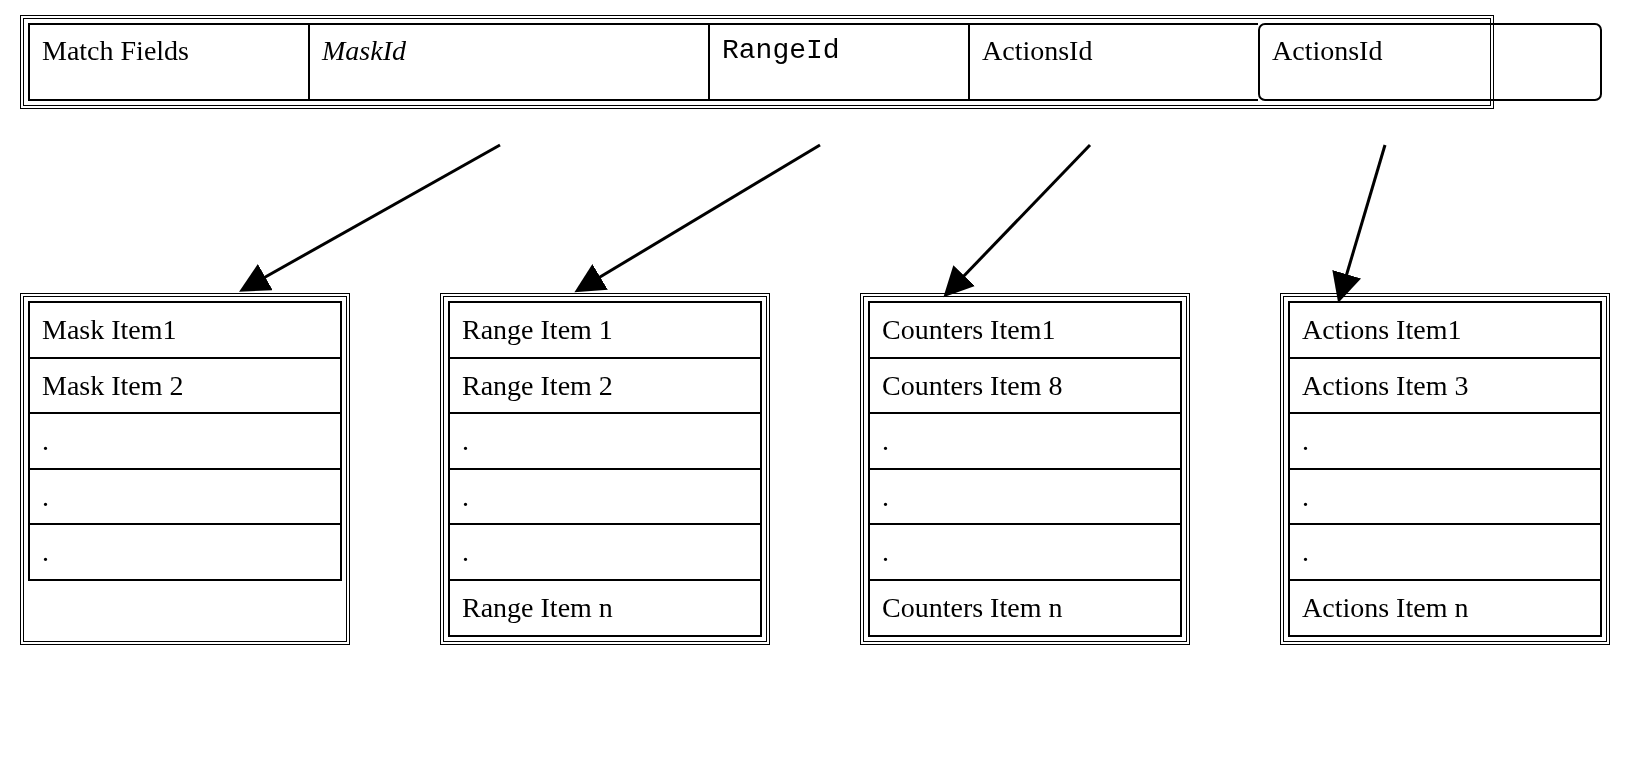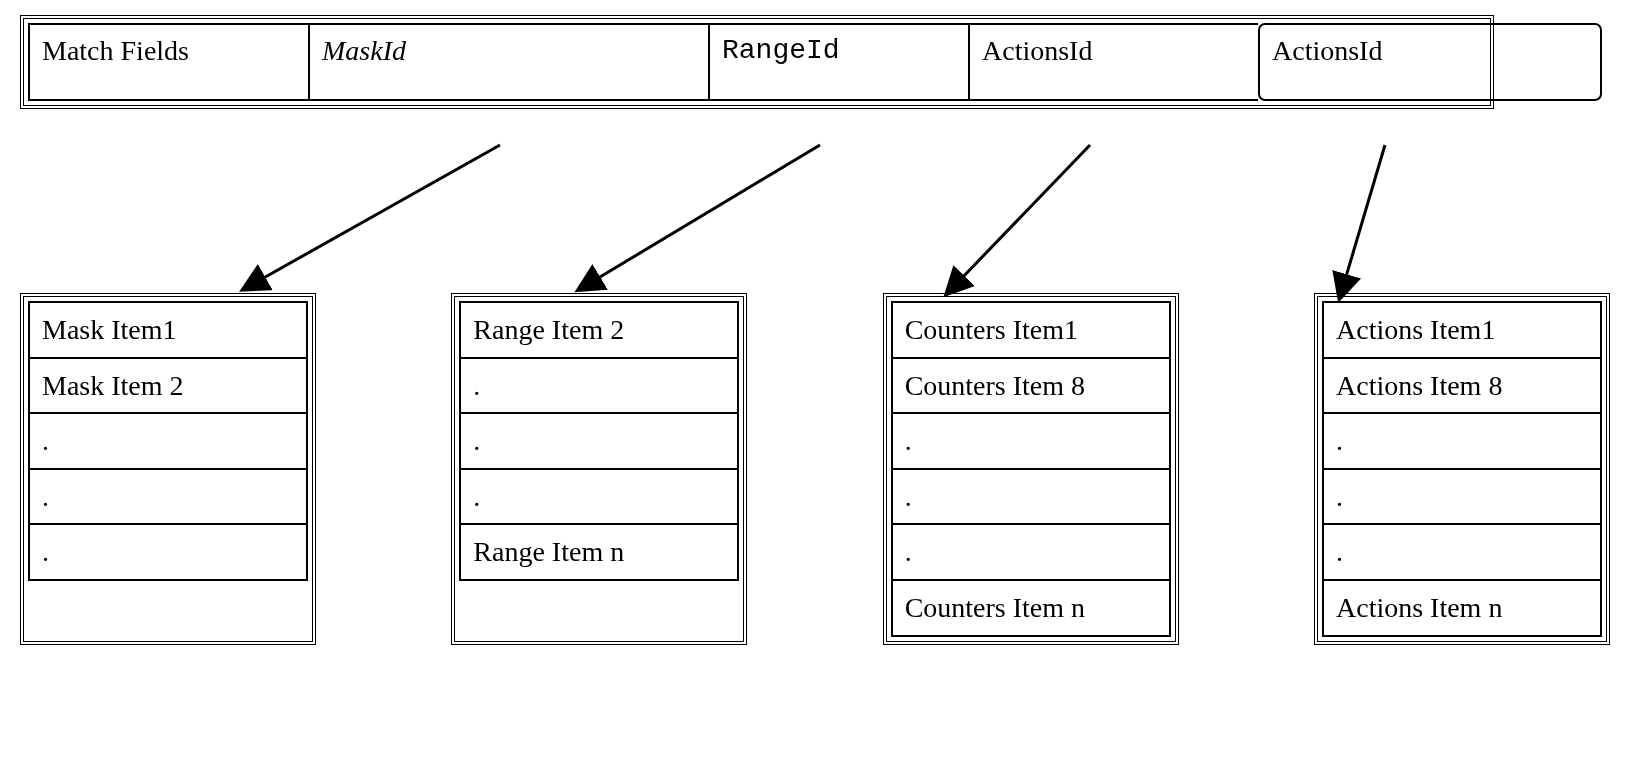--- a/index.html
+++ b/index.html
@@ -40,21 +40,21 @@
       position: absolute;
       top: 293px;
       left: 20px;
       width: 1590px;
       display: flex;
       justify-content: space-between;
     }
     .item-table {
       border: 4px double #000;
       padding: 4px;
-      width: 296px;
+      width: 330px;
     }
     .item-cell {
       border: 2px solid #000;
       padding: 10px 12px;
       line-height: 1.2;
     }
     .item-cell:not(:first-child) {
       border-top: none;
     }
     svg.arrows {
@@ -81,37 +81,38 @@
 
 <div class="tables-wrap" id="tables-wrap">
     <div class="item-table">
       <div class="item-cell">Mask Item1</div>
       <div class="item-cell">Mask Item 2</div>
       <div class="item-cell">.</div>
       <div class="item-cell">.</div>
       <div class="item-cell">.</div>
     </div>
     <div class="item-table">
+      <div class="item-cell">Range Item 1</div>
       <div class="item-cell">Range Item 2</div>
       <div class="item-cell">.</div>
       <div class="item-cell">.</div>
       <div class="item-cell">.</div>
       <div class="item-cell">Range Item n</div>
     </div>
     <div class="item-table">
       <div class="item-cell">Counters Item1</div>
       <div class="item-cell">Counters Item 8</div>
       <div class="item-cell">.</div>
       <div class="item-cell">.</div>
       <div class="item-cell">.</div>
       <div class="item-cell">Counters Item n</div>
     </div>
     <div class="item-table">
       <div class="item-cell">Actions Item1</div>
-      <div class="item-cell">Actions Item 8</div>
+      <div class="item-cell">Actions Item 3</div>
       <div class="item-cell">.</div>
       <div class="item-cell">.</div>
       <div class="item-cell">.</div>
       <div class="item-cell">Actions Item n</div>
     </div>
   </div>
 
 <svg class="arrows" id="arrows-svg">
   <defs>
     <marker id="arrowhead" markerWidth="12" markerHeight="10" refX="2" refY="5" orient="auto" markerUnits="strokeWidth">

